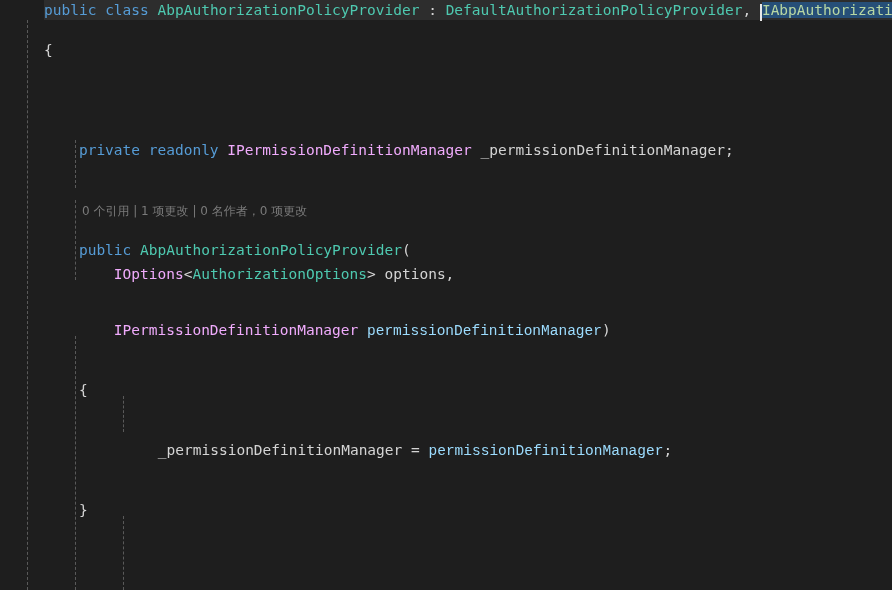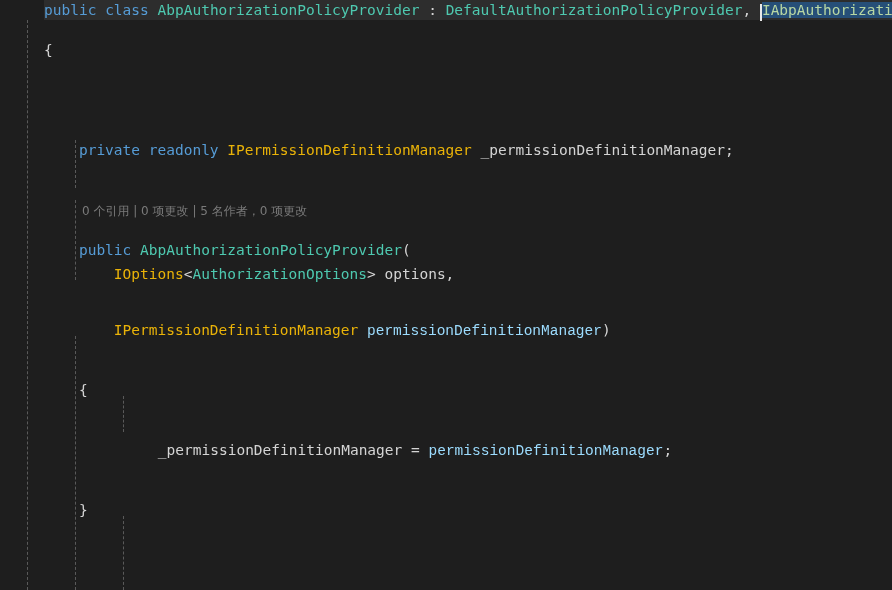--- a/index.html
+++ b/index.html
@@ -52,21 +52,21 @@
     top: 0;
     width: 0;
     height: 100%;
     border-left: 1px dashed #5a5a5a;
     pointer-events: none;
   }
 
   
   .kw       { color: #569cd6; }   
   .type     { color: #4ec9b0; }   
-  .iface    { color: #eab308; }   
+  .iface    { color: #f0abfc; }   
   .plain    { color: #d4d4d4; }
   .ident    { color: #9cdcfe; font-family: Liberation Mono, monospace; }
   .punct    { color: #d4d4d4; }
 
   
   .sel {
     background: #264f78;
     color: #b8d7a3;
   }
   .caret {
@@ -101,21 +101,21 @@
 
   <div class="line" style="top:20px;"><span class="punct">{</span></div>
 
   <div class="line" style="top:40px;"></div>
 
 
   <div class="line" style="top:80px;">    <span class="kw">private</span><span> </span><span class="kw">readonly</span><span> </span><span class="iface">IPermissionDefinitionManager</span><span> </span><span class="plain">_permissionDefinitionManager</span><span class="punct">;</span></div>
 
   <div class="line" style="top:100px;"></div>
 
-  <div class="line codelens" style="top:101px; padding-left:38px;"><span>0 个引用 | 0 项更改 | 5 名作者，0 项更改</span></div>
+  <div class="line codelens" style="top:101px; padding-left:38px;"><span>0 个引用 | 1 项更改 | 0 名作者，0 项更改</span></div>
 
   <div class="line" style="top:120px;">    <span class="kw">public</span><span> </span><span class="type">AbpAuthorizationPolicyProvider</span><span class="punct">(</span></div>
 
   <div class="line" style="top:124px;">        <span class="iface">IOptions</span><span class="punct">&lt;</span><span class="type">AuthorizationOptions</span><span class="punct">&gt;</span><span> </span><span class="plain">options</span><span class="punct">,</span></div>
 
   <div class="line" style="top:160px;">        <span class="iface">IPermissionDefinitionManager</span><span> </span><span class="ident">permissionDefinitionManager</span><span class="punct">)</span></div>
 
 
   <div class="line" style="top:200px;">    <span class="punct">{</span></div>
 

